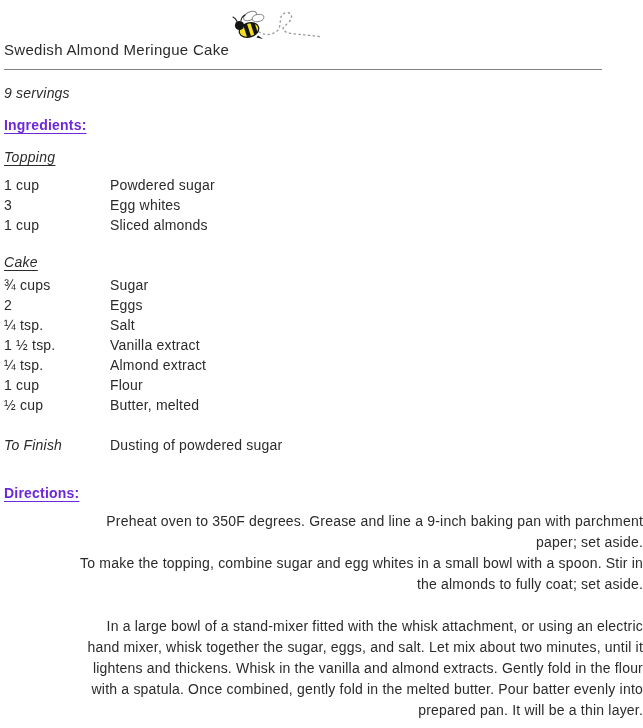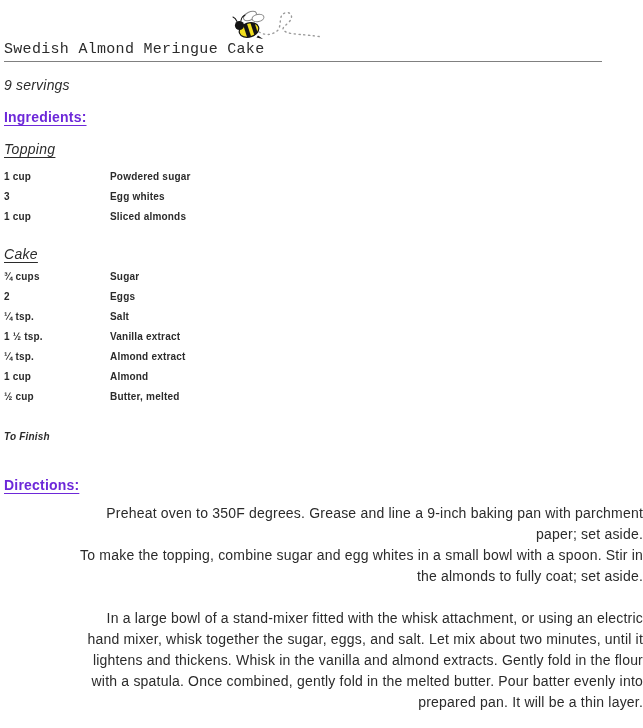--- a/index.html
+++ b/index.html
@@ -27,22 +27,21 @@
   }
   .bee-row svg {
     position: absolute;
     left: 228px;
     top: 0;
   }
   
   .title-block {
     width: 598px;
     border-bottom: 1.5px solid #808080;
-    padding-bottom: 4px;
-    font-family: Liberation Mono, monospace;
+    padding-bottom: 12px;
   }
   .title {
     margin: 0;
     font-size: 15px;
     line-height: 15px;
     font-weight: 400;
     letter-spacing: 0.3px;
     color: #2b2b2b;
   }
   .servings {
@@ -73,24 +72,23 @@
     font-style: italic;
     text-decoration: underline;
     text-underline-offset: 3px;
     letter-spacing: 0.3px;
     color: #2b2b2b;
   }
   .group-heading.topping { margin: 17px 0 10px 0; }
   .group-heading.cake    { margin: 20px 0 5px 0; }
   .ing-row {
     display: flex;
-    font-size: 10px;
+    font-size: 14px;
     line-height: 20px;
     letter-spacing: 0.2px;
-    font-weight: bold;
   }
   .ing-row .amount {
     flex: 0 0 106px;
     width: 106px;
   }
   .finish-row { margin-top: 20px; }
   .finish-row .amount { font-style: italic; }
   .para {
     font-size: 14px;
     line-height: 21px;
@@ -168,29 +166,30 @@
   <div class="ing-row">
     <span class="amount">1 ½ tsp.</span>
     <span class="iname">Vanilla extract</span>
   </div>
   <div class="ing-row">
     <span class="amount">¼ tsp.</span>
     <span class="iname">Almond extract</span>
   </div>
   <div class="ing-row">
     <span class="amount">1 cup</span>
-    <span class="iname">Almond</span>
+    <span class="iname">Flour</span>
   </div>
   <div class="ing-row">
     <span class="amount">½ cup</span>
     <span class="iname">Butter, melted</span>
   </div>
 
   <div class="ing-row finish-row">
     <span class="amount">To Finish</span>
+    <span class="iname">Dusting of powdered sugar</span>
   </div>
 
   <h2 class="sec-heading directions">Directions:</h2>
 
   <div class="para p1">
     <div>Preheat oven to 350F degrees. Grease and line a 9-inch baking pan with parchment</div>
     <div>paper; set aside.</div>
   </div>
 
   <div class="para p2">

